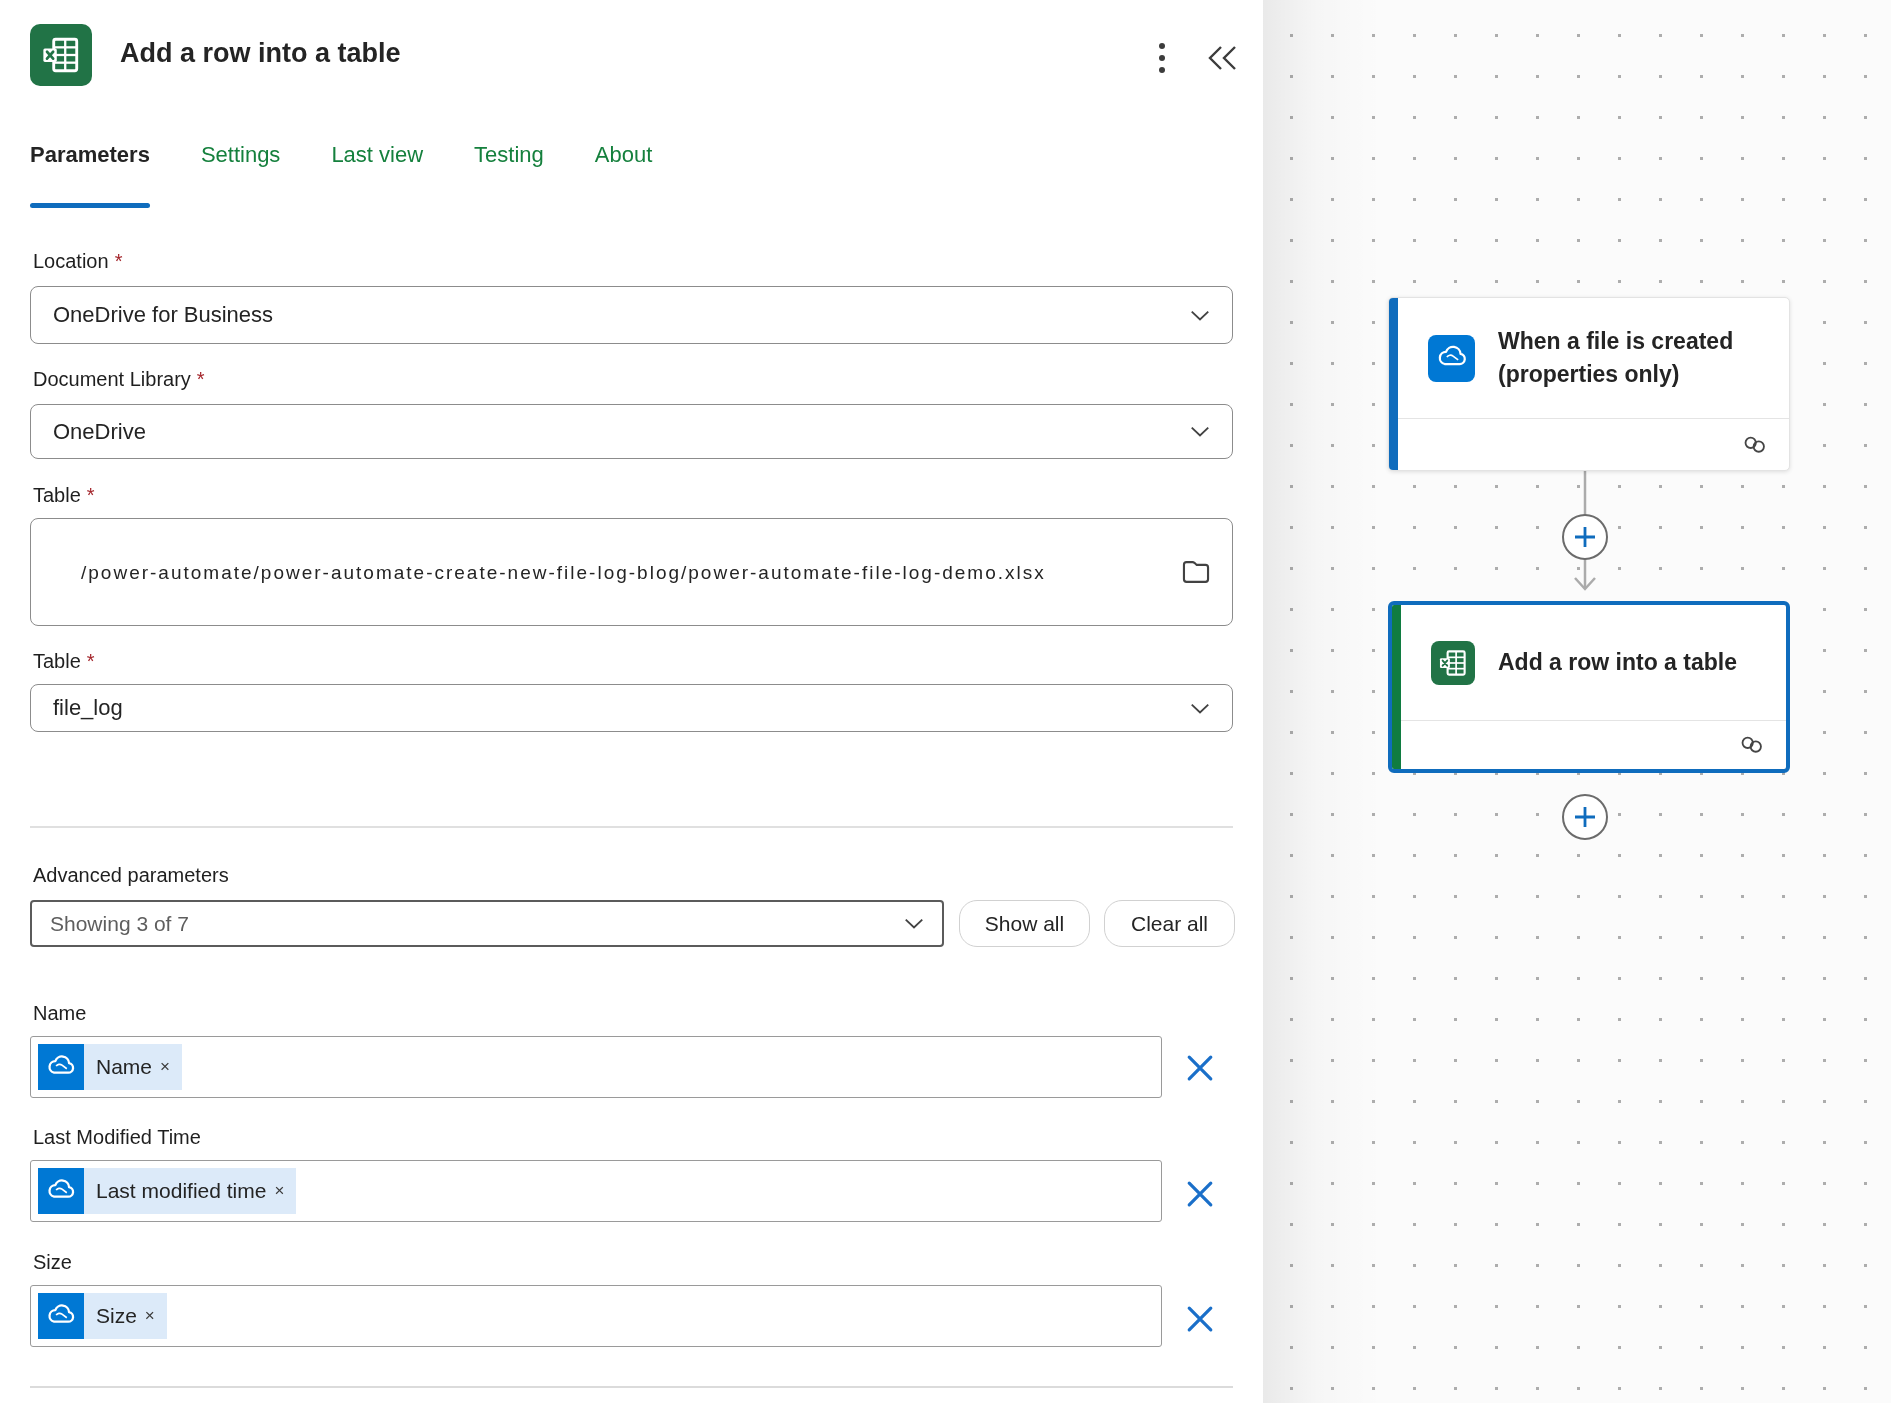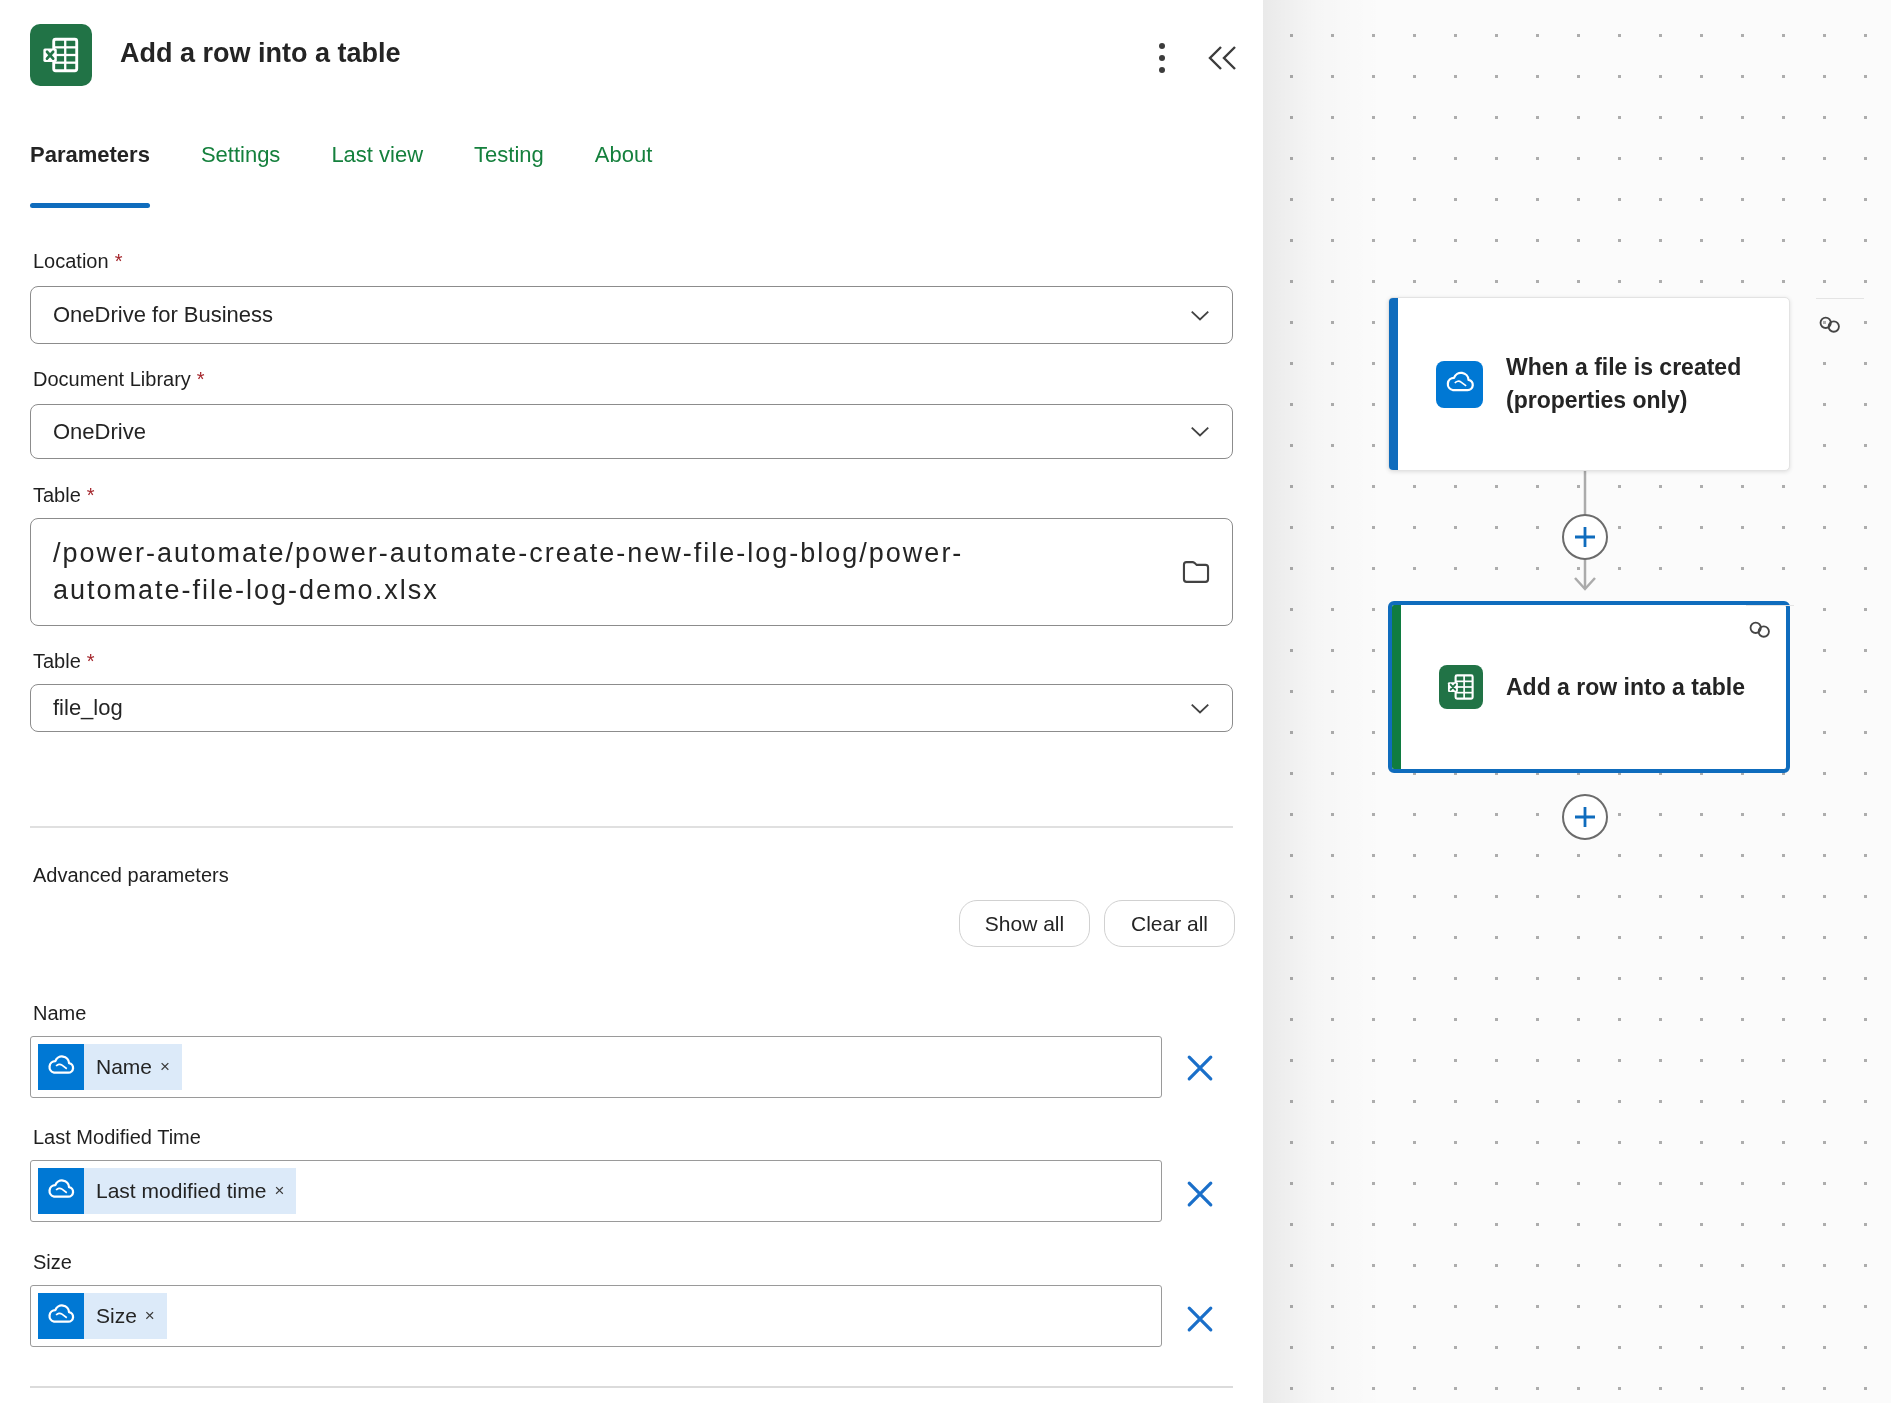--- a/index.html
+++ b/index.html
@@ -43,21 +43,21 @@
   .req { color:#A4262C; margin-left:6px; }
 
   .combo, .file-box {
     position:absolute; left:30px; width:1203px; background:#fff;
     border:1.5px solid #8C8C8C; border-radius:8px;
     display:flex; align-items:center; padding:0 22px;
   }
   .combo { height:58px; justify-content:space-between; }
   .combo .val { font-size:22px; color:#242424; }
   .file-box { height:108px; padding-right:90px; }
-  .file-text { width:980px; font-size:27px; letter-spacing:2px; line-height:37px; color:#242424; word-break:normal; }
+  .file-text { width:980px; font-size:19px; letter-spacing:2px; line-height:37px; color:#242424; word-break:normal;margin-left:28px; }
   .folder-btn { position:absolute; right:16px; top:34px; width:40px; height:40px; background:none; border:none; cursor:pointer; }
 
   .divider { position:absolute; left:30px; width:1203px; height:2px; background:#E0E0E0; }
 
   .adv-select {
     position:absolute; left:30px; top:900px; width:914px; height:47px;
     border:2px solid #5B5B5B; border-radius:4px; background:#fff;
     display:flex; align-items:center; justify-content:space-between; padding:0 18px;
   }
   .adv-select .val { font-size:21px; color:#5E5E5E; }
@@ -92,21 +92,21 @@
   }
   .canvas::before {
     content:""; position:absolute; inset:0; pointer-events:none;
     background:linear-gradient(to right, rgba(0,0,0,0.07) 0px, rgba(0,0,0,0.02) 55px, rgba(0,0,0,0) 120px);
   }
 
   .node {
     position:absolute; left:125px; width:402px; background:#fff;
     border:1px solid #E3E3E3; border-radius:5px;
     box-shadow:0 1px 4px rgba(0,0,0,0.12);
-    display:flex; cursor:pointer;padding-left:8px;
+    display:flex; flex-direction:column; cursor:pointer;
   }
   .node.selected { border:4px solid #0F6CBD; border-radius:6px; box-shadow:none; }
   .accent { position:absolute; left:0; top:0; bottom:0; width:9px; border-radius:4px 0 0 4px; }
   .accent.blue { background:#0F6CBD; }
   .accent.green { background:#107C41; border-radius:2px 0 0 2px; }
   .node-main { display:flex; align-items:center; gap:23px; padding-left:39px; flex:1; }
   .node-icon { width:47px; height:47px; border-radius:8px; display:flex; align-items:center; justify-content:center; flex:0 0 auto; }
   .node-icon.onedrive { background:#0078D4; }
   .node-icon.excel { background:#217346; width:44px; height:44px; }
   .node-title { font-size:23px; font-weight:700; color:#242424; line-height:33px; }
@@ -199,20 +199,26 @@
   <div class="combo" style="top:684px; height:48px">
     <span class="val">file_log</span>
     <svg width="20" height="11" viewBox="0 0 18 10">
       <polyline points="1.5,1.5 9,8.5 16.5,1.5" fill="none" stroke="#424242" stroke-width="1.7"></polyline>
     </svg>
   </div>
 
   <div class="divider" style="top:826px"></div>
 
   <div class="lbl" style="top:864px">Advanced parameters</div>
+  <div class="adv-select">
+    <span class="val">Showing 3 of 7</span>
+    <svg width="20" height="11" viewBox="0 0 18 10">
+      <polyline points="1.5,1.5 9,8.5 16.5,1.5" fill="none" stroke="#424242" stroke-width="1.7"></polyline>
+    </svg>
+  </div>
   <button class="pill-btn" style="left:959px">Show all</button>
   <button class="pill-btn" style="left:1104px">Clear all</button>
 
   <div class="lbl" style="top:1002px">Name</div>
   <div class="dyn-field" style="top:1036px">
     <div class="token">
       <span class="token-icon">
         <svg width="34" height="34" viewBox="0 0 24 24">
           <path d="M7.1 16h10a3.4 3.4 0 0 0 .6-6.75A5 5 0 0 0 8 7.9 4.1 4.1 0 0 0 7.1 16z" fill="none" stroke="#fff" stroke-width="1.6" stroke-linejoin="round"></path>
           <path d="M8.6 11.4c.9-1.4 2.8-1.7 4.1-.7l3.4 2.5" fill="none" stroke="#fff" stroke-width="1.2"></path>

